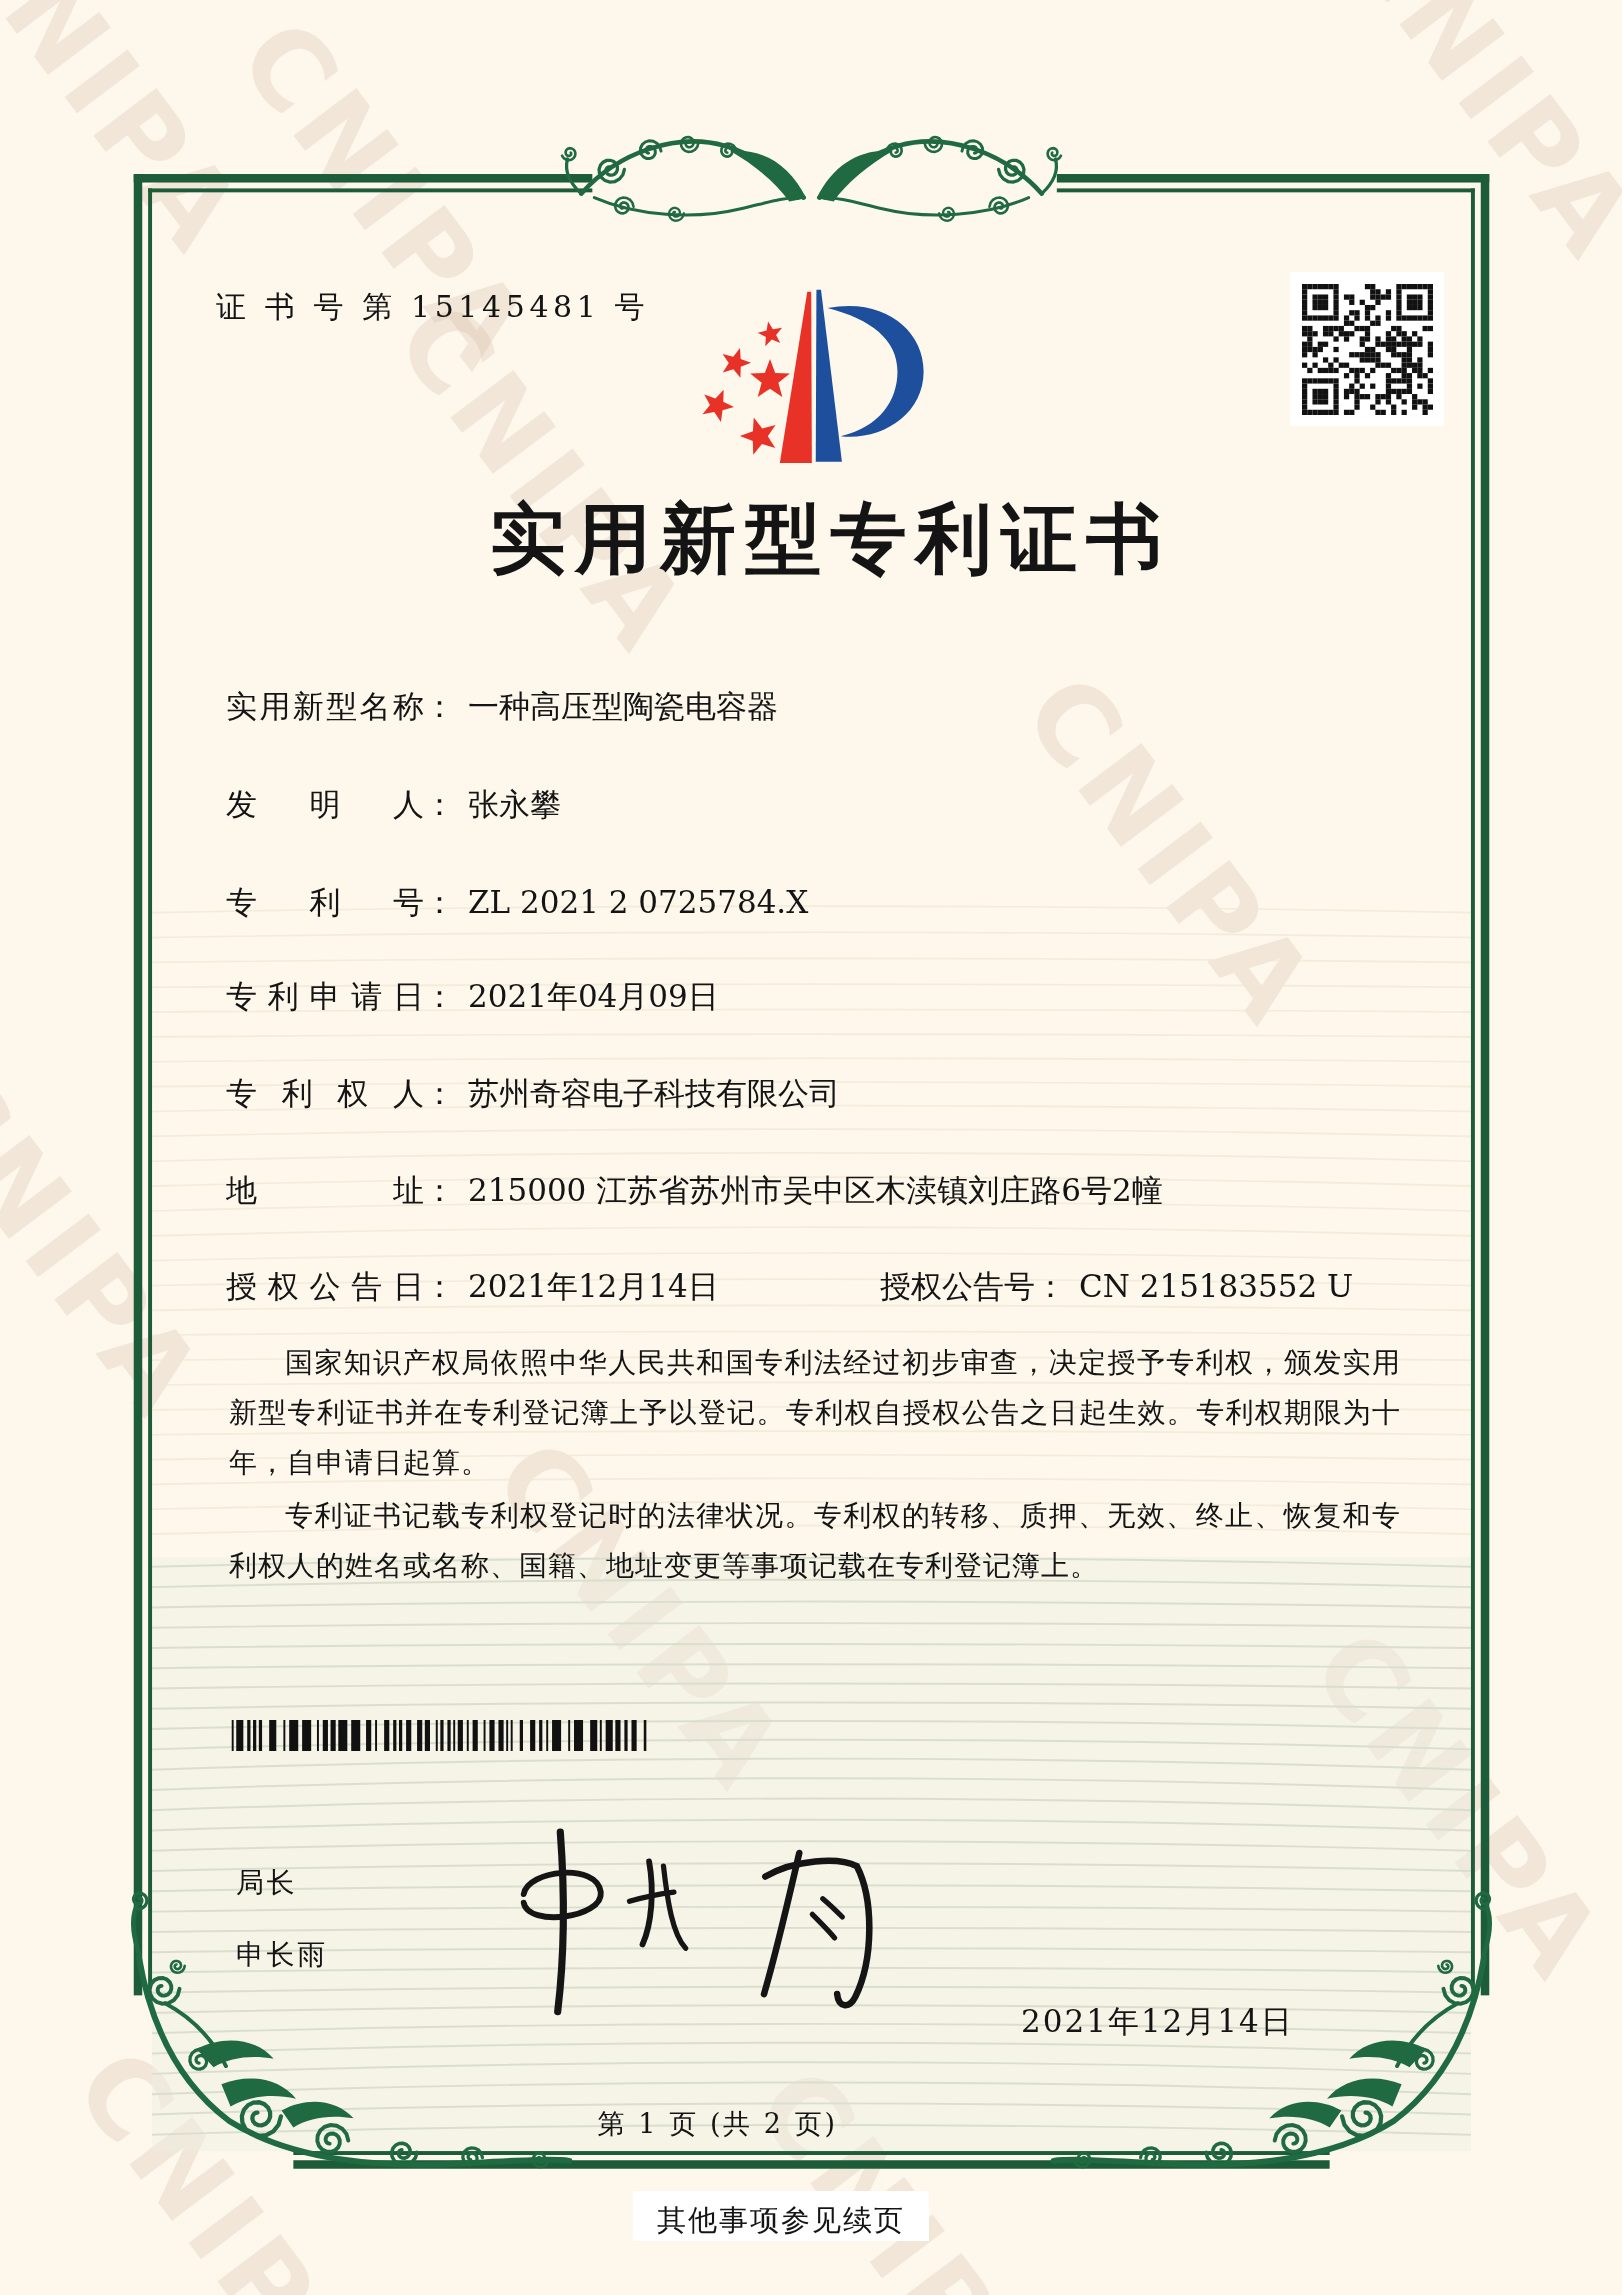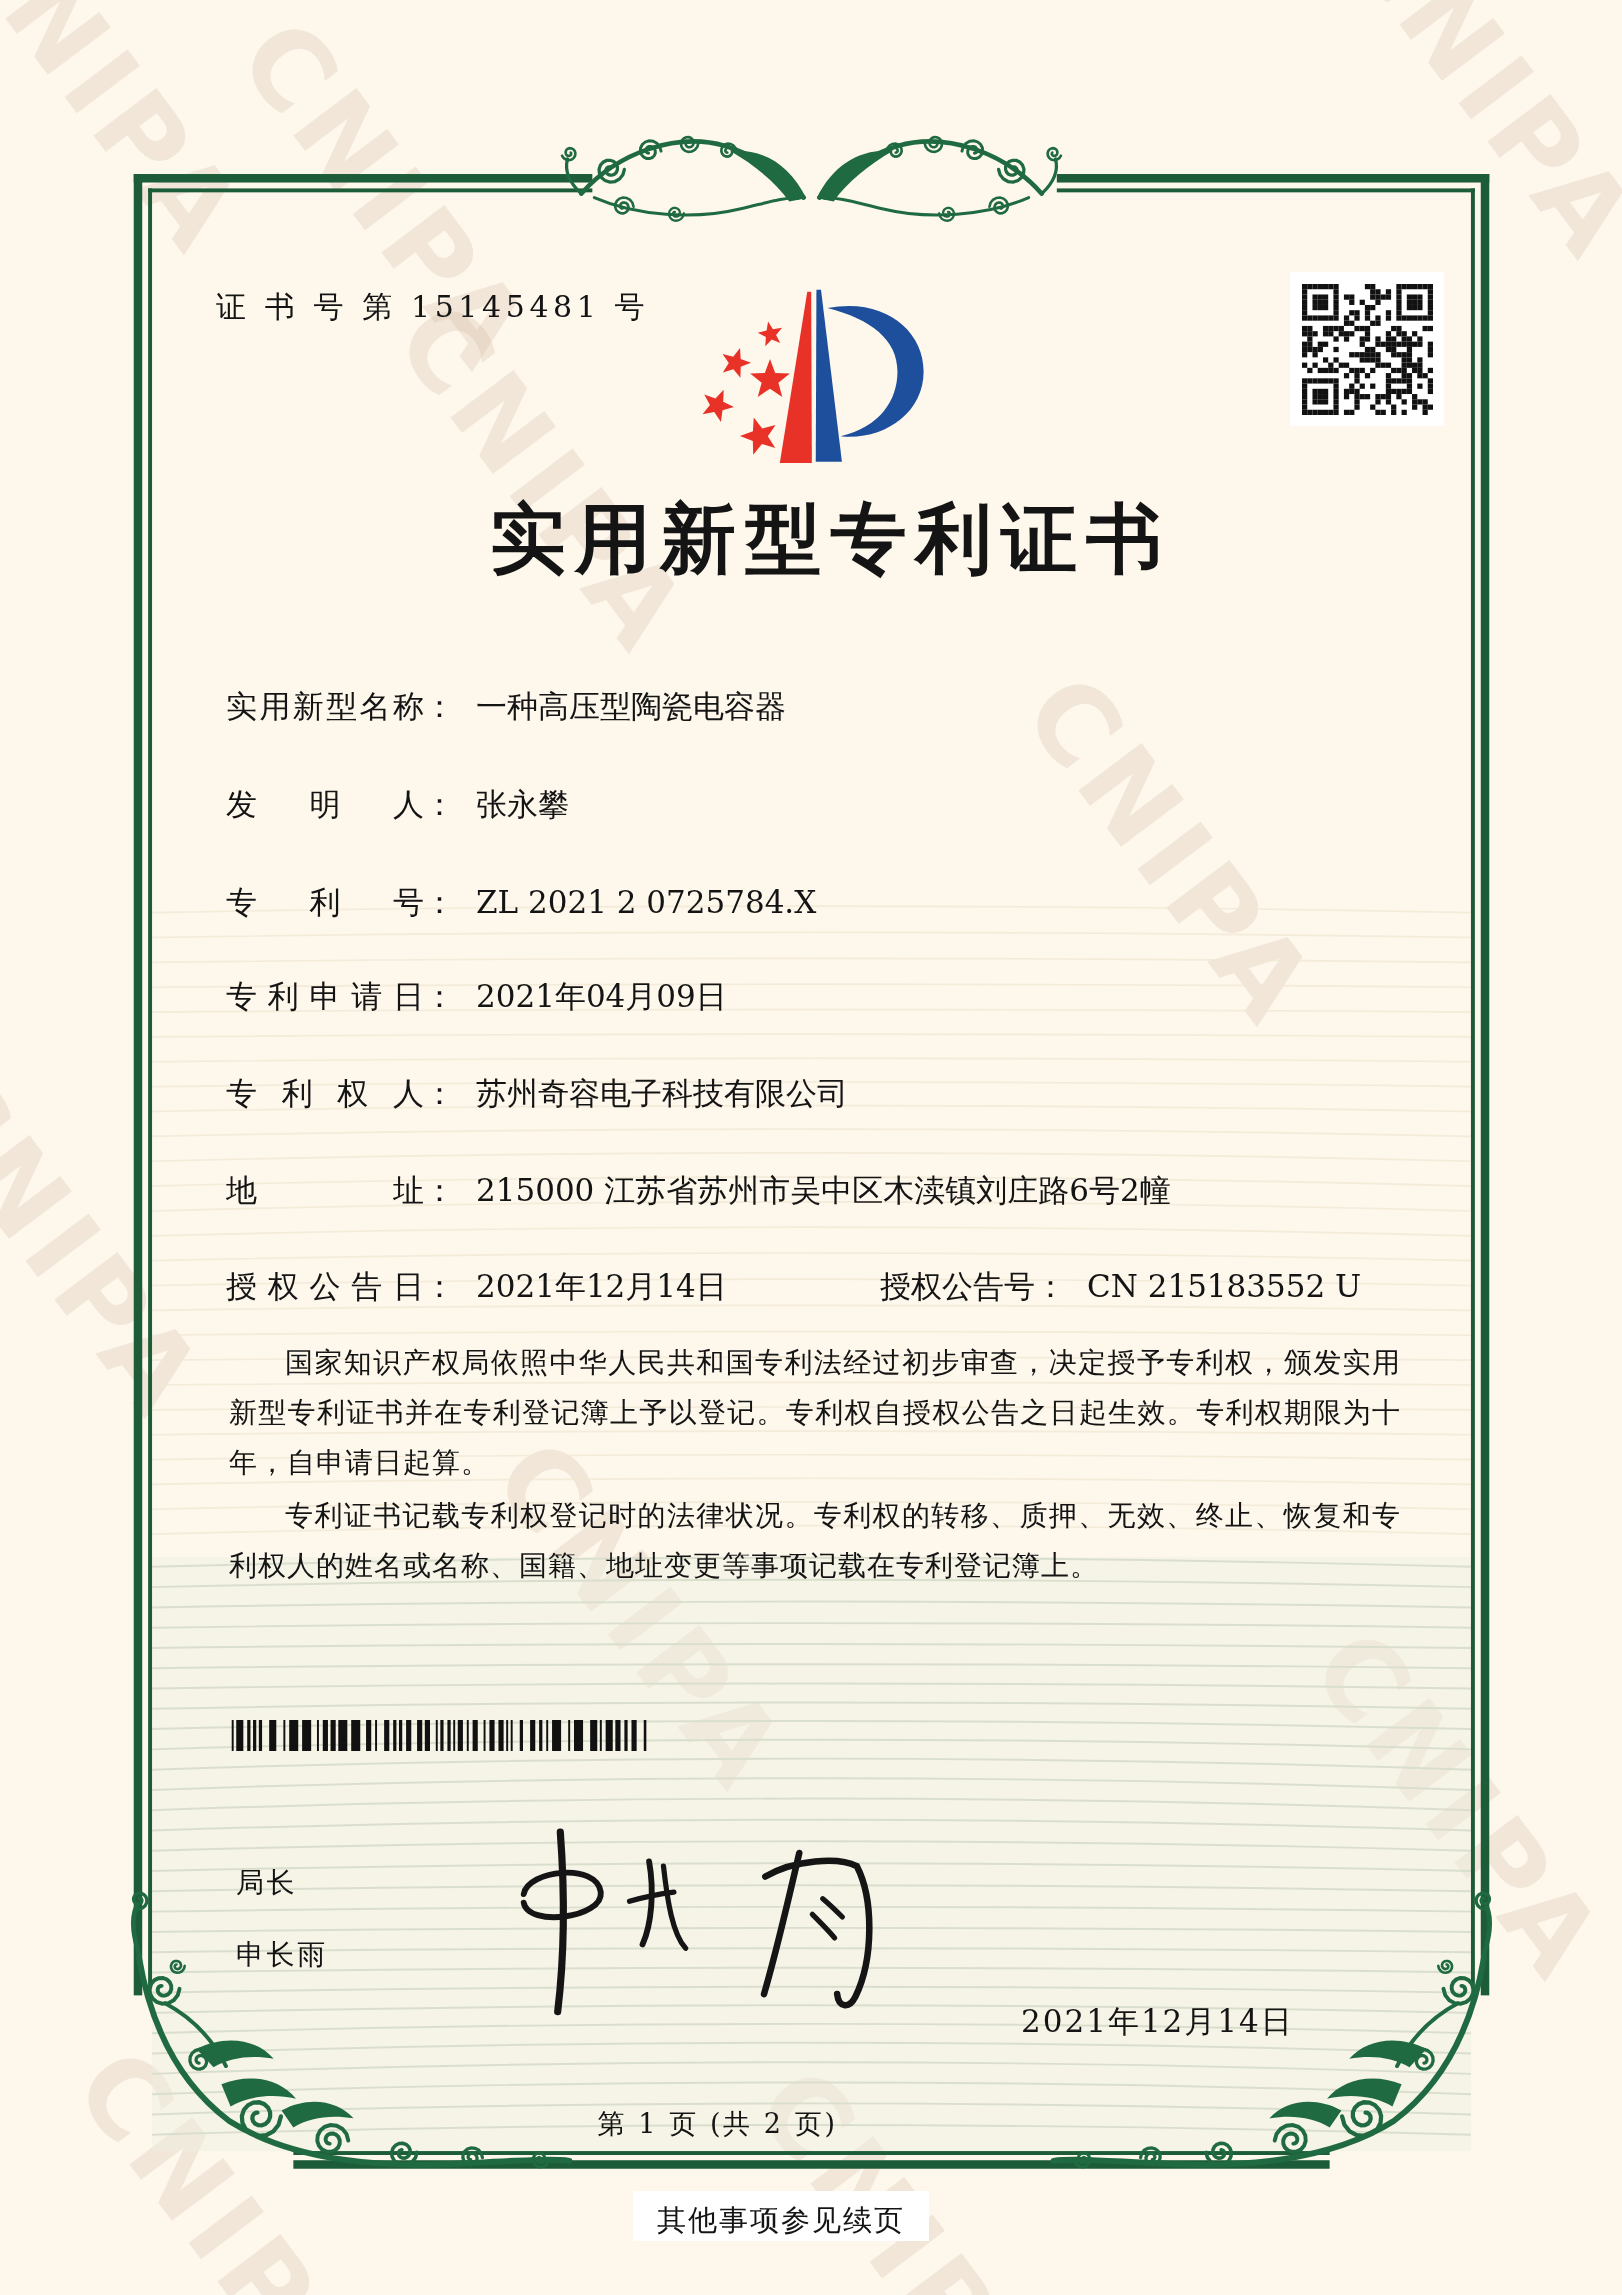--- a/index.html
+++ b/index.html
@@ -19,21 +19,21 @@
     transform:translate(-50%,-50%) rotate(53deg);
     white-space:nowrap; user-select:none; pointer-events:none;
   }
   .cert-no{left:216px; top:287px; font-size:30px; letter-spacing:4.6px; white-space:nowrap;}
   .title{
     left:0; top:489px; width:1623px; text-align:center;
     font-size:76px; font-weight:bold; letter-spacing:9.2px; white-space:nowrap;padding-left:19px;
   }
   .field{left:226px; height:41px; font-size:31px; white-space:nowrap;}
   .flabel{display:inline-block; width:198px; text-align:justify; text-align-last:justify; vertical-align:top;}
-  .fvalue{margin-left:21px;}
+  .fvalue{margin-left:13px;}
   .second-pair{position:absolute; left:654px; top:0; white-space:nowrap;text-align:center;}
   .body-text{
     left:226px; top:1335px; width:1178px;
     font-size:28px; line-height:50px; letter-spacing:1px;
     text-align:justify;
   }
   .body-text p{margin:3px; text-indent:2em;}
   .sig-label{left:236px; font-size:28px; letter-spacing:2.6px;}
   .date-line{left:1021px; top:2001px; font-size:31px; letter-spacing:2px;}
   .page-num{left:0; top:2106px; width:1435px; text-align:center; font-size:27px; letter-spacing:2.6px;}

